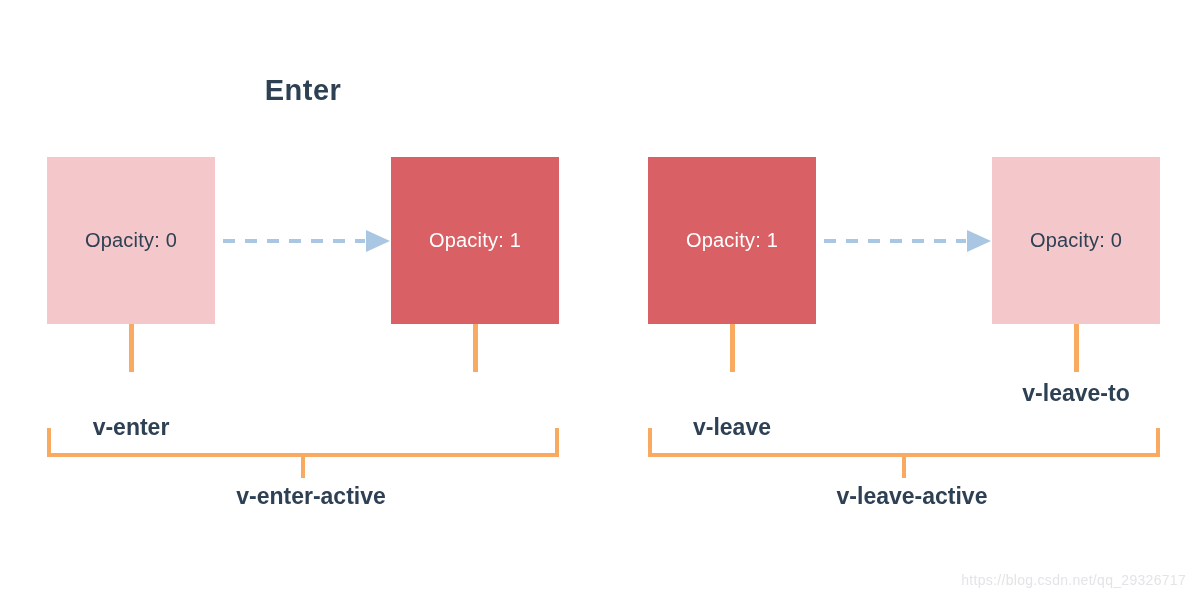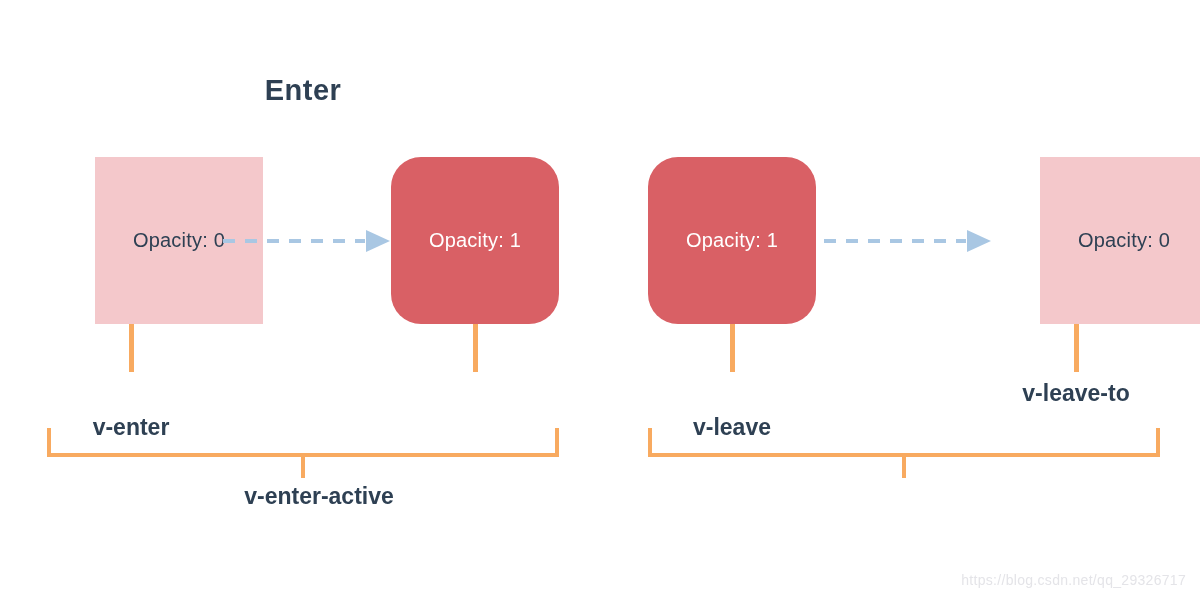--- a/index.html
+++ b/index.html
@@ -44,22 +44,22 @@
     height: 167px;
     display: flex;
     align-items: center;
     justify-content: center;
     font-size: 20px;
     font-weight: 500;
     letter-spacing: 0.2px;
   }
   .box-from { left: 0; }
   .box-to { left: 344px; }
-  .box-pink { background: var(--pink, #f4c8cb); color: var(--navy, #2e4053); margin-left: 48px; }
-  .box-red  { background: var(--red, #d96065); color: var(--white, #ffffff); border-radius: 30px; }
+  .box-pink { background: var(--pink, #f4c8cb); color: var(--navy, #2e4053); }
+  .box-red  { background: var(--red, #d96065); color: var(--white, #ffffff); }
 
   .arrow-line {
     position: absolute;
     top: 239px;
     left: 176px;
     width: 142px;
     height: 4px;
     background: repeating-linear-gradient(
       90deg,
       var(--blue, #a9c7e3) 0px, var(--blue, #a9c7e3) 12px,
@@ -114,21 +114,21 @@
     position: absolute;
     top: 457px;
     left: 254px;
     width: 4px;
     height: 21px;
     background: var(--orange, #f8aa60);
   }
   .active-label {
     position: absolute;
     top: 483px;
-    left: 16px;
+    left: 8px;
     width: 512px;
     text-align: center;
     font-size: 23px;
     font-weight: bold;
     color: var(--navy, #2e4053);
   }
 
   .watermark {
     position: absolute;
     right: 14px;
@@ -182,16 +182,17 @@
     </div>
 
     <div class="connector connector-from"></div>
     <div class="connector connector-to"></div>
 
     <div class="class-label class-label-to">v-leave-to</div>
     <div class="class-label class-label-from">v-leave</div>
 
     <div class="bracket"></div>
     <div class="bracket-tick"></div>
+    <div class="active-label">v-leave-active</div>
   </section>
 
   <div class="watermark">https://blog.csdn.net/qq_29326717</div>
 </div>
 
 </body></html>

